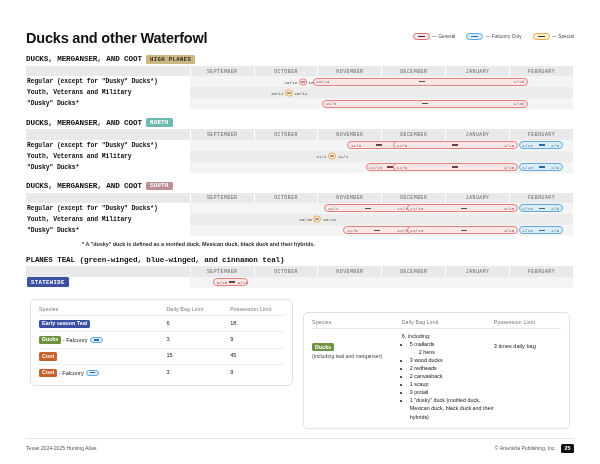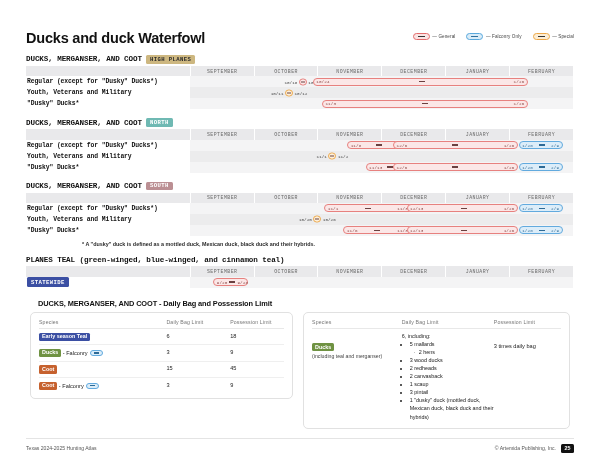--- a/index.html
+++ b/index.html
@@ -157,21 +157,21 @@
   .pagenum {
     background:#111; color:#fff; font-size:5.4px; font-weight:bold;
     padding:2px 3.5px; border-radius:1.5px; line-height:1;
   }
 </style>
 </head>
 <body>
 
 <div class="page">
 
-  <h1 class="page-title">Ducks and duck Waterfowl</h1>
+  <h1 class="page-title">Ducks and other Waterfowl</h1>
 
   <div class="legend">
     <div class="legend-item">
       <span class="pill-mini pill-general">
           <span class="dash"></span>
         </span>
       <span class="legend-label">— General</span>
     </div>
     <div class="legend-item">
       <span class="pill-mini pill-falconry">
@@ -512,21 +512,20 @@
                 </span>
               </td>
             </tr>
           </tbody>
         </table>
       </div>
     </div>
 
   <div class="bottom">
     <div class="panel-left">
-      <div class="panel-title">DUCKS, MERGANSER, AND COOT - Daily Bag and Possession Limit</div>
       <div class="card">
         <table class="bag">
           <thead>
               <tr>
             <th style="width:52%">Species</th>
             <th style="width:26%">Daily Bag Limit</th>
             <th style="width:22%">Possession Limit</th>
           </tr>
             </thead>
           <tbody id="bag-rows">

